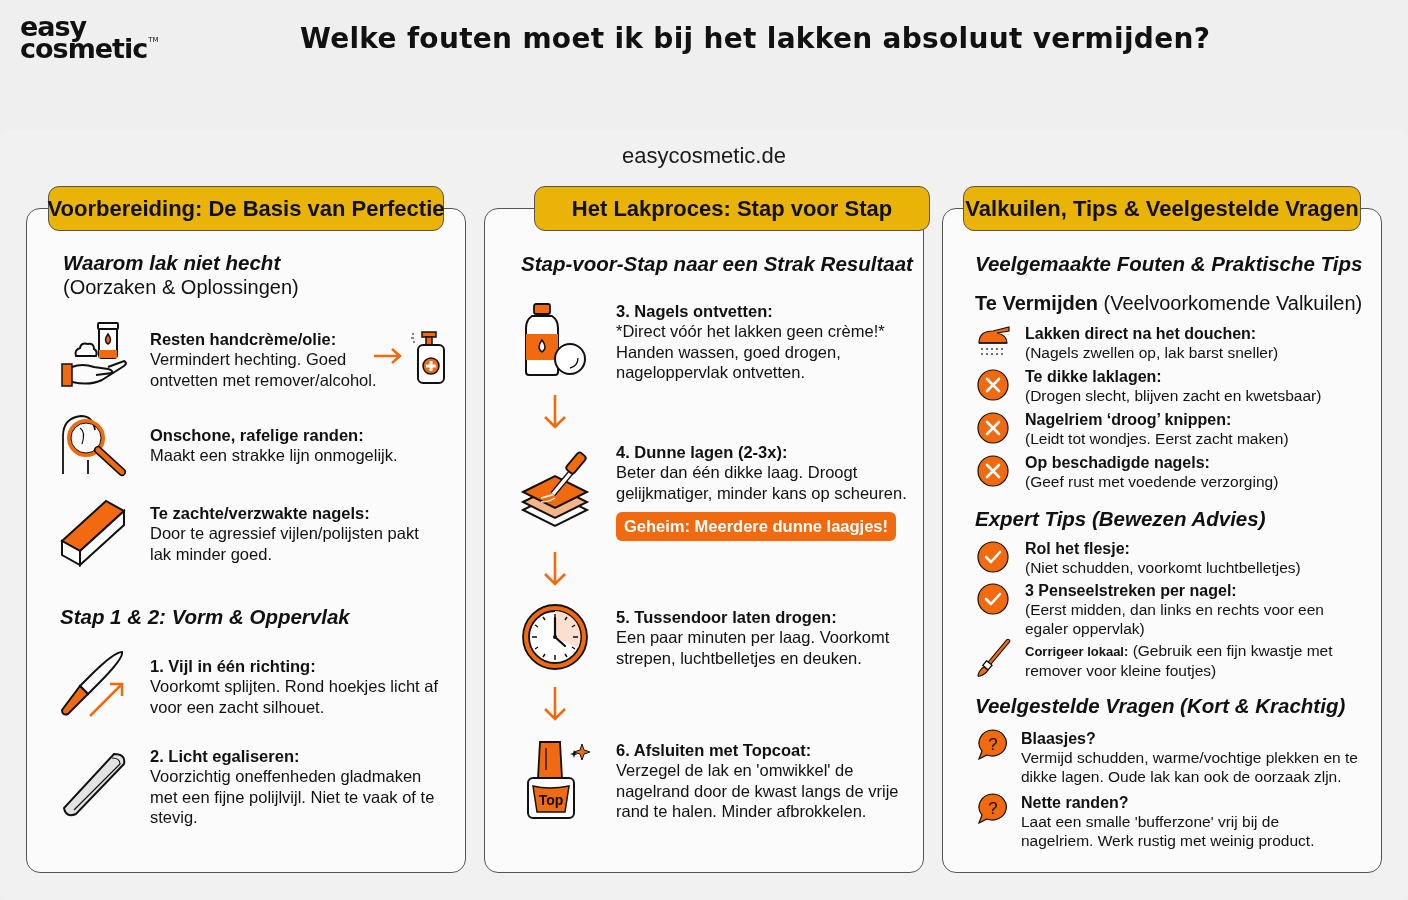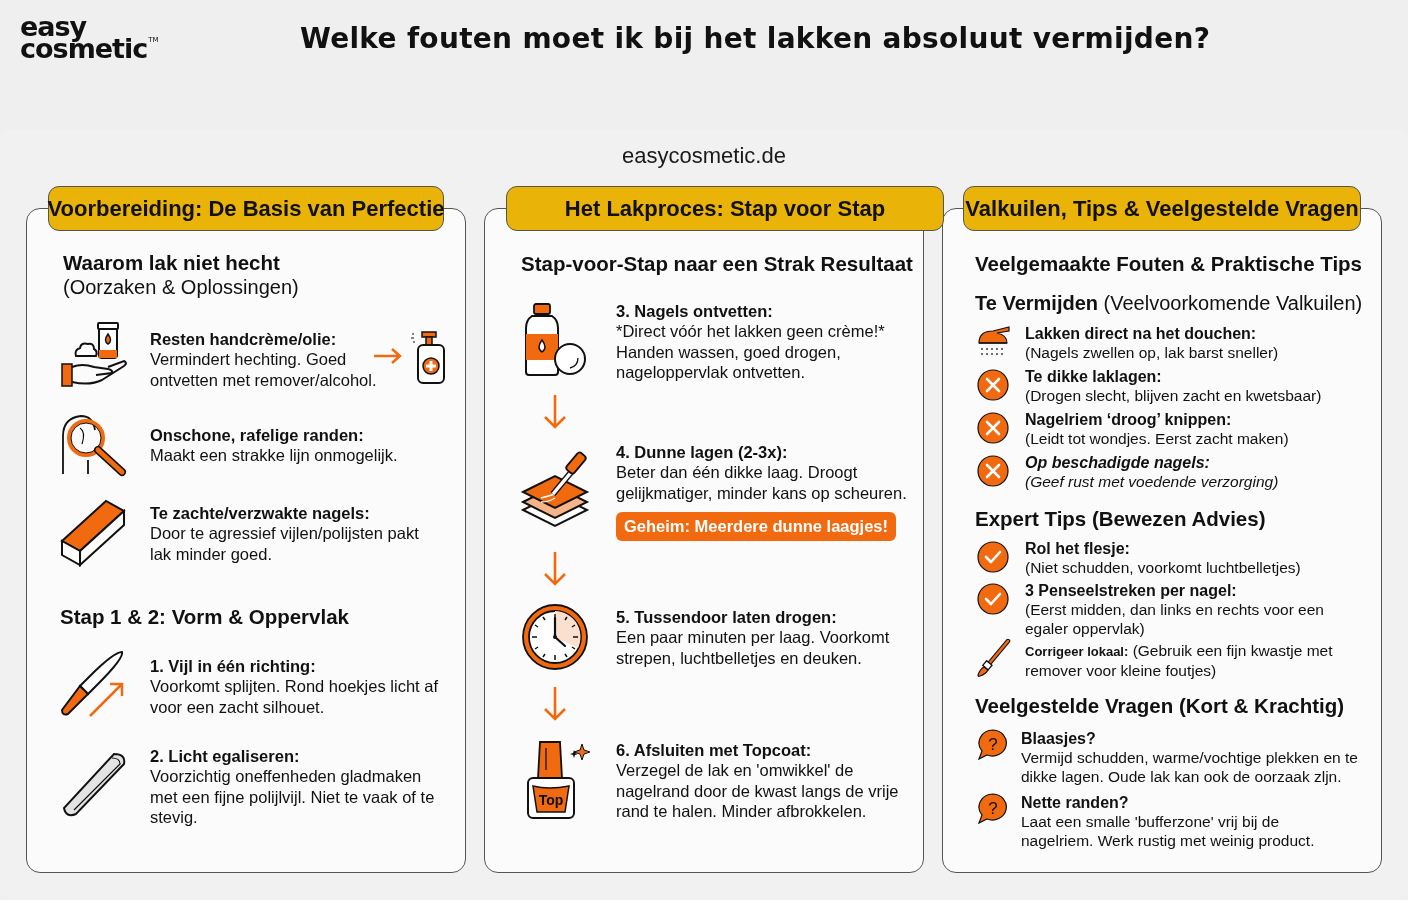--- a/index.html
+++ b/index.html
@@ -16,24 +16,24 @@
   .board { position: absolute; left: 0; top: 130px; width: 1408px; height: 770px; background: #f1f1f1; border-radius: 10px; }
   .site { position: absolute; left: 0; width: 1408px; top: 143px; text-align: center; font-size: 22px; color: #1a1a1a; font-family: "Liberation Sans", sans-serif; }
 
   .panel { position: absolute; top: 208px; height: 665px; background: #fbfbfb; border: 1.2px solid #555; border-radius: 14px; }
   .p1 { left: 26px; width: 440px; }
   .p2 { left: 484px; width: 440px; }
   .p3 { left: 942px; width: 440px; }
 
   .ptab { position: absolute; top: 186px; height: 45px; background: #eab308; border: 1.2px solid #555; border-radius: 11px; display: flex; align-items: center; justify-content: center; font-size: 22px; font-weight: bold; color: #111; white-space: nowrap; }
   .t1 { left: 48px; width: 396px; }
-  .t2 { left: 506px; width: 438px; }
+  .t2 { left: 534px; width: 396px; }
   .t3 { left: 963px; width: 398px; }
 
-  .h-sec { position: absolute; font-size: 20.5px; font-weight: bold; color: #111; white-space: nowrap; }
+  .h-sec { position: absolute; font-size: 20.5px; font-weight: bold; color: #111; white-space: nowrap; font-style: italic; }
   .h-sub { position: absolute; font-size: 20px; color: #111; }
 
   .item { position: absolute; }
   .item .ttl { font-weight: bold; font-size: 16.5px; line-height: 20px; color: #111; }
   .item .desc { font-size: 16.5px; line-height: 20.5px; color: #111; }
   .icon { position: absolute; }
 
   .secret { position: absolute; left: 616px; top: 512px; width: 280px; height: 29px; background: #f26a10; border-radius: 6px; color: #fff; font-weight: bold; font-size: 16.5px; display: flex; align-items: center; justify-content: center; }
 
   .r-item { position: absolute; left: 1025px; }
@@ -233,21 +233,21 @@
 </svg>
 <div class="r-item" style="top:410px;">
   <div class="ttl">Nagelriem ‘droog’ knippen:</div>
   <div class="desc">(Leidt tot wondjes. Eerst zacht maken)</div>
 </div>
 
 <svg class="r-icon" style="left:977px;top:455px;" width="32" height="32" viewBox="0 0 32 32">
   <circle cx="16" cy="16" r="15" fill="#f26a10" stroke="#111" stroke-width="1.2"></circle>
   <path d="M10 10 L22 22 M22 10 L10 22" stroke="#fff" stroke-width="2.6" stroke-linecap="round"></path>
 </svg>
-<div class="r-item" style="top:453px;font-style:italic;">
+<div class="r-item" style="top:453px;">
   <div class="ttl">Op beschadigde nagels:</div>
   <div class="desc">(Geef rust met voedende verzorging)</div>
 </div>
 
 <div class="h-sec" style="left:975px;top:507px;">Expert Tips (Bewezen Advies)</div>
 
 <svg class="r-icon" style="left:977px;top:541px;" width="32" height="32" viewBox="0 0 32 32">
   <circle cx="16" cy="16" r="15" fill="#f26a10" stroke="#111" stroke-width="1.2"></circle>
   <path d="M9 16 L14 21 L23 11" fill="none" stroke="#fff" stroke-width="2.6" stroke-linecap="round" stroke-linejoin="round"></path>
 </svg>

